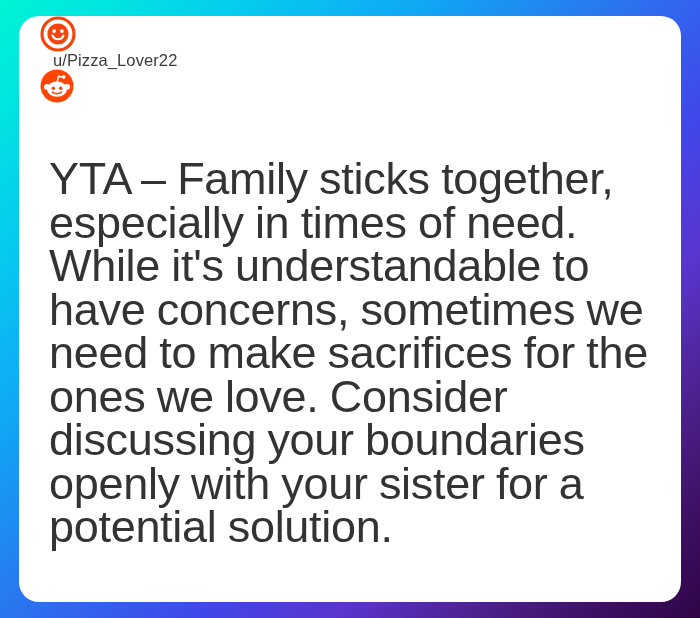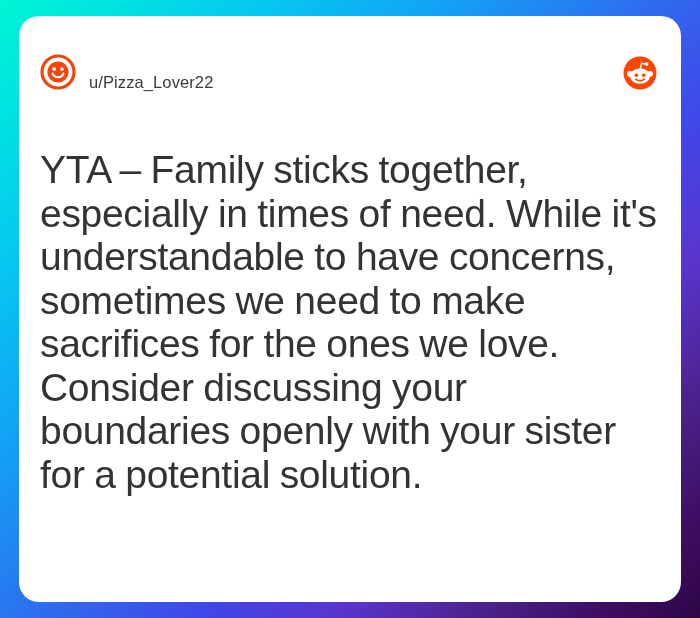--- a/index.html
+++ b/index.html
@@ -47,23 +47,24 @@
   }
 
   
   .card-header {
     position: absolute;
     left: 0;
     top: 0;
     right: 0;
     height: 74px;
     display: flex;
-    align-items: flex-end;
+    align-items: flex-start;
     padding: 0 24px 0 21px;
     box-sizing: border-box;
+    flex-direction: column;
   }
 
   .avatar {
     width: 36px;
     height: 36px;
     flex: 0 0 36px;
     display: block;
   }
 
   .username {
@@ -90,26 +91,26 @@
   
   .card-body {
     position: absolute;
     left: 21px;
     right: 24px;
     top: 132px;
     bottom: 20px;
   }
 
   .body-text {
-    font-size: 39px;
+    font-size: 45px;
     line-height: 43.5px;
     color: #333333;
     letter-spacing: -0.3px;
     word-spacing: -0.9px;
-    margin: 0;
+    margin: 9px;
     font-family: "Liberation Sans", sans-serif;
     font-weight: 400;
     white-space: pre-wrap;
   }
 </style>
 </head>
 <body>
 
 <div class="reddit-card-frame">
 

